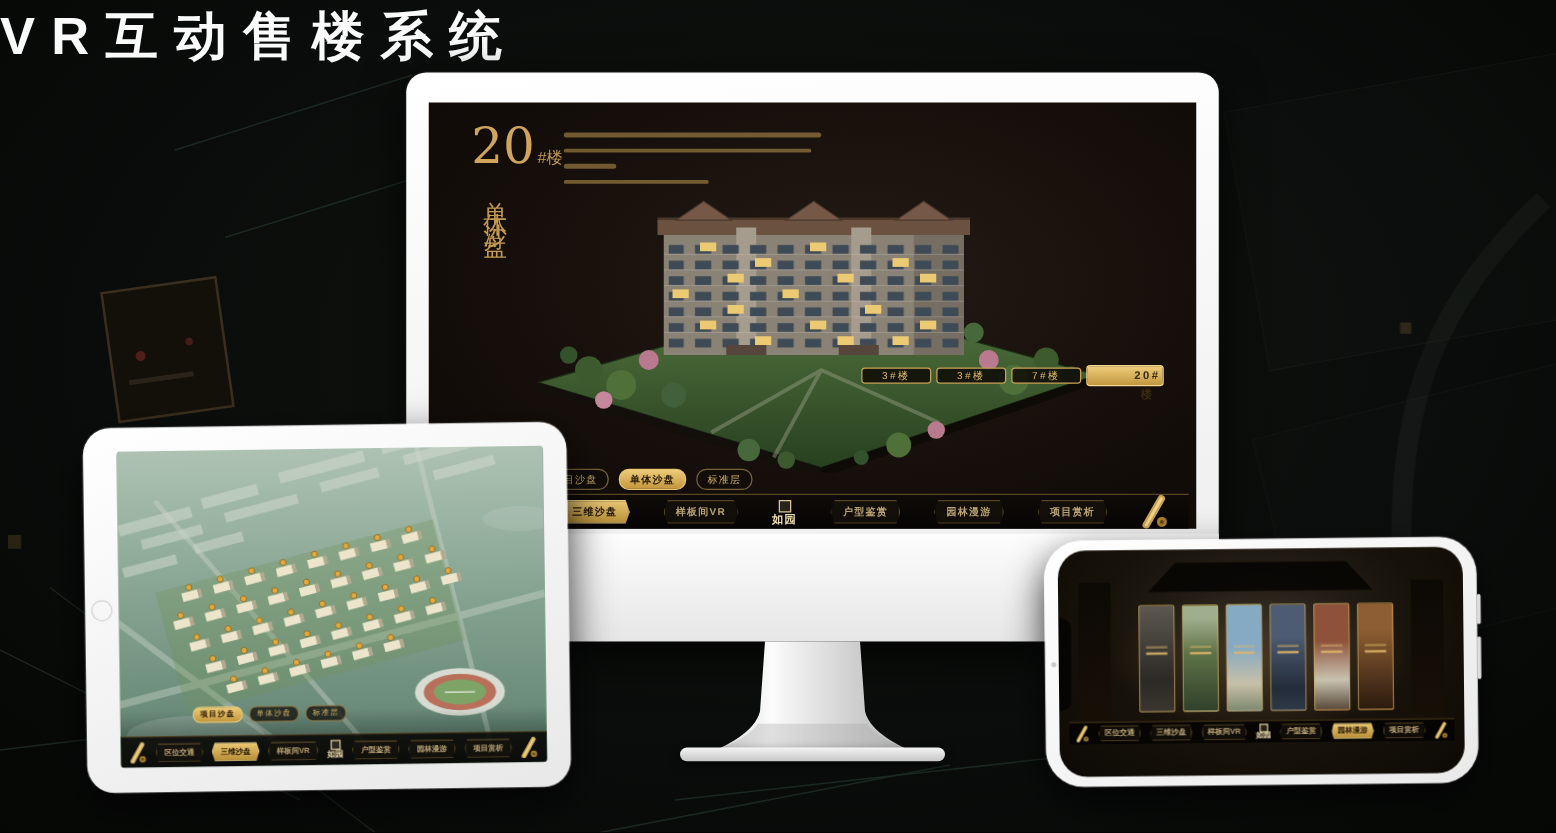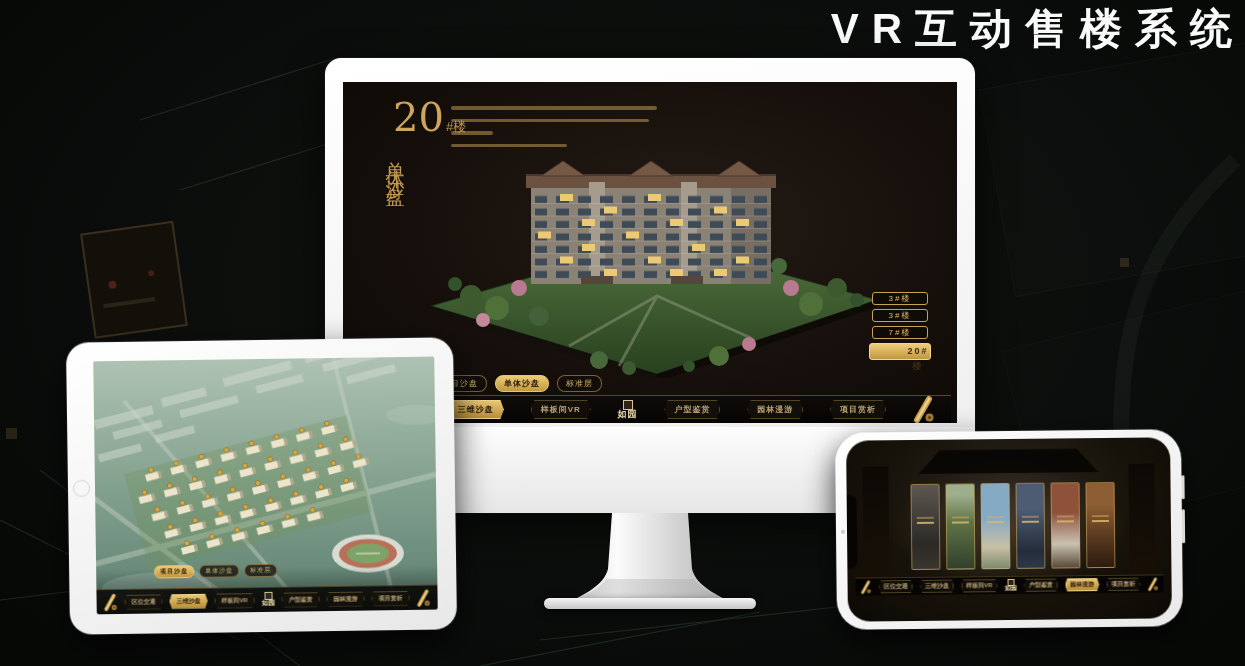--- a/index.html
+++ b/index.html
@@ -2,63 +2,63 @@
 <html><head>
 <meta charset="utf-8">
 <style>
   html,body{margin:0;padding:0;background:#000;}
   .canvas{position:relative;width:1245px;height:666px;overflow:hidden;
     background:radial-gradient(ellipse at 50% 42%, #11150f 0%, #0a0d0b 55%, #050705 100%);
     font-family:"Liberation Sans", sans-serif;}
   .bg-decor{position:absolute;inset:0;}
 
   
-  .page-title{position:absolute;top:0;left:0;right:0;margin:0;text-align:right;
+  .page-title{position:absolute;top:0;left:0;right:0;margin:0;text-align:left;
     color:#fafafa;font-size:42px;font-weight:700;letter-spacing:13px;line-height:57px;}
   .footnote{position:absolute;right:100px;bottom:2px;color:#f2f2f2;
     font-size:15px;letter-spacing:3px;}
 
   
   .pill{display:inline-block;border-radius:8px;color:#d3b26a;letter-spacing:1px;
     border:1px solid rgba(205,170,95,.55);background:rgba(18,14,9,.75);text-align:center;}
   .pill.active{background:linear-gradient(#eecb78,#c3973d);color:#2a1d08;
     border-color:#e8c670;font-weight:700;}
   .nav-item{display:inline-block;color:#b9a274;letter-spacing:1px;font-weight:600;
     border:1px solid rgba(190,155,80,.38);background:rgba(25,20,13,.55);
     clip-path:polygon(6% 0,94% 0,100% 50%,94% 100%,6% 100%,0 50%);}
   .nav-item.active{background:linear-gradient(#e9c672,#b88f37);color:#241806;border-color:#f0d48a;}
   .nav-logo{display:inline-flex;flex-direction:column;align-items:center;line-height:1;}
   .seal{display:block;border:1px solid #d8c493;background:rgba(216,196,147,.15);}
-  .nav-logo b{color:#eddcae;font-weight:700;font-family:Liberation Mono, monospace;}
+  .nav-logo b{color:#eddcae;font-weight:700;}
   .scroll{display:block;}
 
   
   .monitor{position:absolute;left:325px;top:58px;width:650px;}
   .monitor-frame{position:relative;width:650px;height:455px;border-radius:16px;
     background:linear-gradient(175deg,#ffffff,#ececec);
     box-shadow:0 12px 36px rgba(0,0,0,.75), 0 0 0 1px rgba(255,255,255,.06);}
   .monitor-chin{position:absolute;left:0;right:0;bottom:0;height:86px;
     border-radius:0 0 16px 16px;background:linear-gradient(#fdfdfd,#e6e6e6);}
   .monitor-screen{position:absolute;left:18px;top:24px;width:614px;height:341px;overflow:hidden;
     background:radial-gradient(ellipse at 55% 42%, #241b14 0%, #160f0b 55%, #0d0906 100%);}
   .monitor-neck{position:absolute;left:225px;top:455px;width:200px;height:92px;}
   .monitor-base{position:absolute;left:219px;top:540px;width:212px;height:11px;border-radius:6px;
     background:linear-gradient(#f4f4f4,#c6c6c6);box-shadow:0 3px 8px rgba(0,0,0,.6);}
 
-  .ms-hero{position:absolute;left:34px;top:12px;color:#cfa45c;margin-left:16px;}
+  .ms-hero{position:absolute;left:34px;top:12px;color:#cfa45c;}
   .ms-num{font-family:"DejaVu Serif", serif;font-size:40px;line-height:46px;}
   .ms-suffix{font-size:13px;margin-left:2px;color:#c49a50;}
   .ms-vert{position:absolute;left:40px;top:64px;writing-mode:vertical-rl;
     font-family:"DejaVu Serif", serif;font-size:19px;letter-spacing:9px;color:#c49a50;}
   .ms-desc{position:absolute;left:108px;top:24px;width:206px;filter:blur(.3px);}
   .ms-desc i{display:block;height:3.5px;border-radius:2px;background:rgba(205,165,85,.5);margin-bottom:9px;}
   .ms-desc .w1{width:206px;}.ms-desc .w2{width:198px;}.ms-desc .w3{width:42px;}.ms-desc .w4{width:116px;}
   .ms-building{position:absolute;left:76px;top:56px;width:470px;height:240px;}
 
-  .ms-floors{position:absolute;right:26px;top:210px;display:flex;flex-direction:column;gap:4px;align-items:center;}
+  .ms-floors{position:absolute;right:26px;top:210px;display:flex;flex-direction:row;gap:4px;align-items:center;}
   .floor-btn{width:56px;height:13px;line-height:11px;font-size:8px;letter-spacing:2px;
     color:#e2ba66;background:rgba(14,11,7,.85);border:1px solid #c9a254;border-radius:3px;
     padding:0;font-family:inherit;}
   .floor-btn.active{width:62px;height:17px;line-height:15px;font-size:9px;font-weight:700;
     color:#3a2a0e;background:linear-gradient(#efcd7c,#c2973e);border-color:#f2d78e;padding-left:36px;}
 
   .ms-subtabs{position:absolute;left:90px;top:293px;display:flex;gap:8px;}
   .ms-subtabs .pill{font-size:8px;padding:2px 8px;}
 
   .ms-nav{position:absolute;left:6px;right:6px;bottom:0;height:27px;

